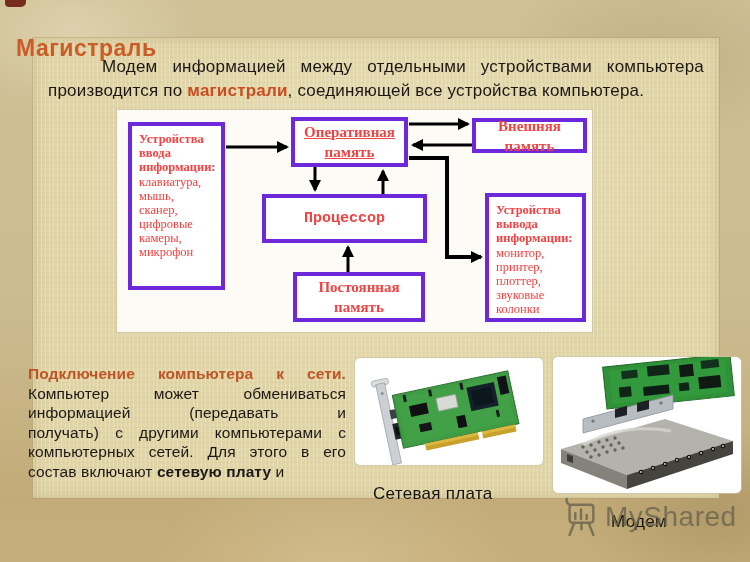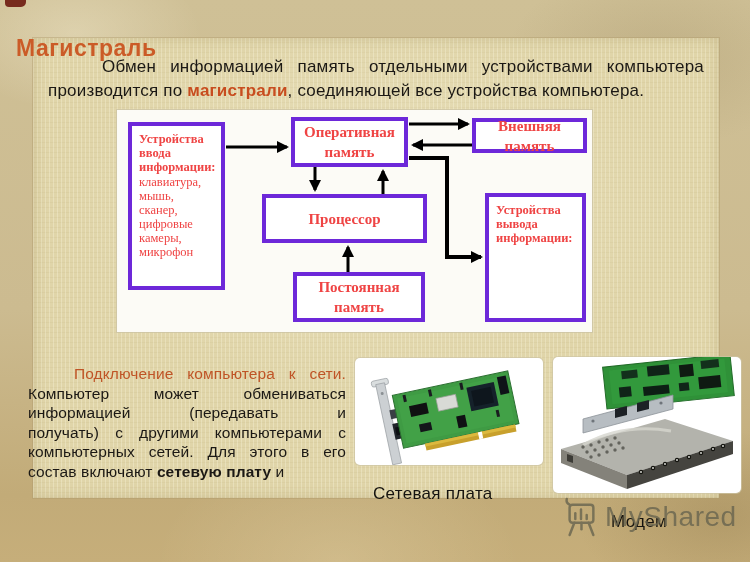--- a/index.html
+++ b/index.html
@@ -56,37 +56,37 @@
   .dbox {
     position: absolute; box-sizing: border-box;
     background: #fff; border: 4px solid #6d28d9; color: #ef4444;
   }
   .center-box {
     display: flex; align-items: center; justify-content: center;
     text-align: center; font-weight: bold; font-size: 15px; line-height: 20px;
     white-space: pre-line;
   }
   .box-input  { left: 11px;  top: 12px;  width: 97px;  height: 168px; }
-  .box-ram    { left: 174px; top: 7px;   width: 117px; height: 50px; }
+  .box-ram    { left: 174px; top: 7px;   width: 117px; height: 50px; text-decoration: underline; }
   .box-ext    { left: 355px; top: 8px;   width: 115px; height: 35px; }
-  .box-cpu    { left: 145px; top: 84px;  width: 165px; height: 49px; }
+  .box-cpu    { left: 145px; top: 84px;  width: 165px; height: 49px; font-family: Liberation Mono, monospace; }
   .box-rom    { left: 176px; top: 162px; width: 132px; height: 50px; }
   .box-out    { left: 368px; top: 83px;  width: 101px; height: 129px; }
   .list-box { padding: 6px 7px; font-size: 12.5px; line-height: 14px; }
   .box-title { font-weight: bold; white-space: pre-line; margin-bottom: 1px; }
   .box-items { white-space: pre-line; }
 
   
   .net-text {
     position: absolute; left: 28px; top: 364px; width: 318px;
     font-size: 15.5px; line-height: 19.5px; color: #1b1814; letter-spacing: .1px;
   }
   .net-heading {
-    color: var(--heading, #bf5426); font-weight: normal;
-    text-align: justify; text-align-last: justify; margin-left: 46px;
+    color: var(--heading, #bf5426); font-weight: bold;
+    text-align: justify; text-align-last: justify;
   }
 
   
   .photo {
     position: absolute; margin: 0; background: #fff; border-radius: 5px;
     box-shadow: 0 0 0 1px rgba(205,196,165,.7);
   }
   .photo-card  { left: 355px; top: 358px; width: 188px; height: 107px; }
   .photo-modem { left: 553px; top: 357px; width: 188px; height: 136px; }
   .caption { position: absolute; font-size: 17px; color: #15130f; letter-spacing: .3px; }
@@ -104,21 +104,21 @@
 </head>
 <body>
 
 <div class="slide">
   <div class="inner-panel"></div>
   <div class="corner-mark"></div>
 
   <h1 class="title">Магистраль</h1>
 
   <div class="intro rich">
-      <div class="tline"><span class="seg-normal">Обмен информацией память отдельными устройствами компьютера</span></div>
+      <div class="tline"><span class="seg-normal">Модем информацией между отдельными устройствами компьютера</span></div>
       <div class="tline"><span class="seg-normal">производится по </span><span class="seg-accent">магистрали</span><span class="seg-normal">, соединяющей все устройства компьютера.</span></div>
     </div>
 
   <div class="diagram">
     <svg class="arrows" width="475" height="222" viewBox="0 0 475 222">
       <defs>
         <marker id="ah" markerUnits="userSpaceOnUse" markerWidth="13" markerHeight="12" refX="10" refY="6" orient="auto">
           <path d="M0,0 L12,6 L0,12 z" fill="#000"></path>
         </marker>
       </defs>
@@ -146,20 +146,25 @@
 память</div>
     <div class="dbox center-box box-ext">Внешняя
 память</div>
     <div class="dbox center-box box-cpu">Процессор</div>
     <div class="dbox center-box box-rom">Постоянная
 память</div>
     <div class="dbox list-box box-out">
       <div class="box-title">Устройства
 вывода
 информации:</div>
+      <div class="box-items">монитор,
+принтер,
+плоттер,
+звуковые
+колонки</div>
     </div>
   </div>
 
   <div class="net-text">
     <div class="net-heading">Подключение компьютера к сети.</div>
     <div class="net-body rich">
         <div class="tline"><span class="seg-normal">Компьютер может обмениваться</span></div>
         <div class="tline"><span class="seg-normal">информацией (передавать и</span></div>
         <div class="tline"><span class="seg-normal">получать) с другими компьютерами с</span></div>
         <div class="tline"><span class="seg-normal">компьютерных сетей. Для этого в его</span></div>

